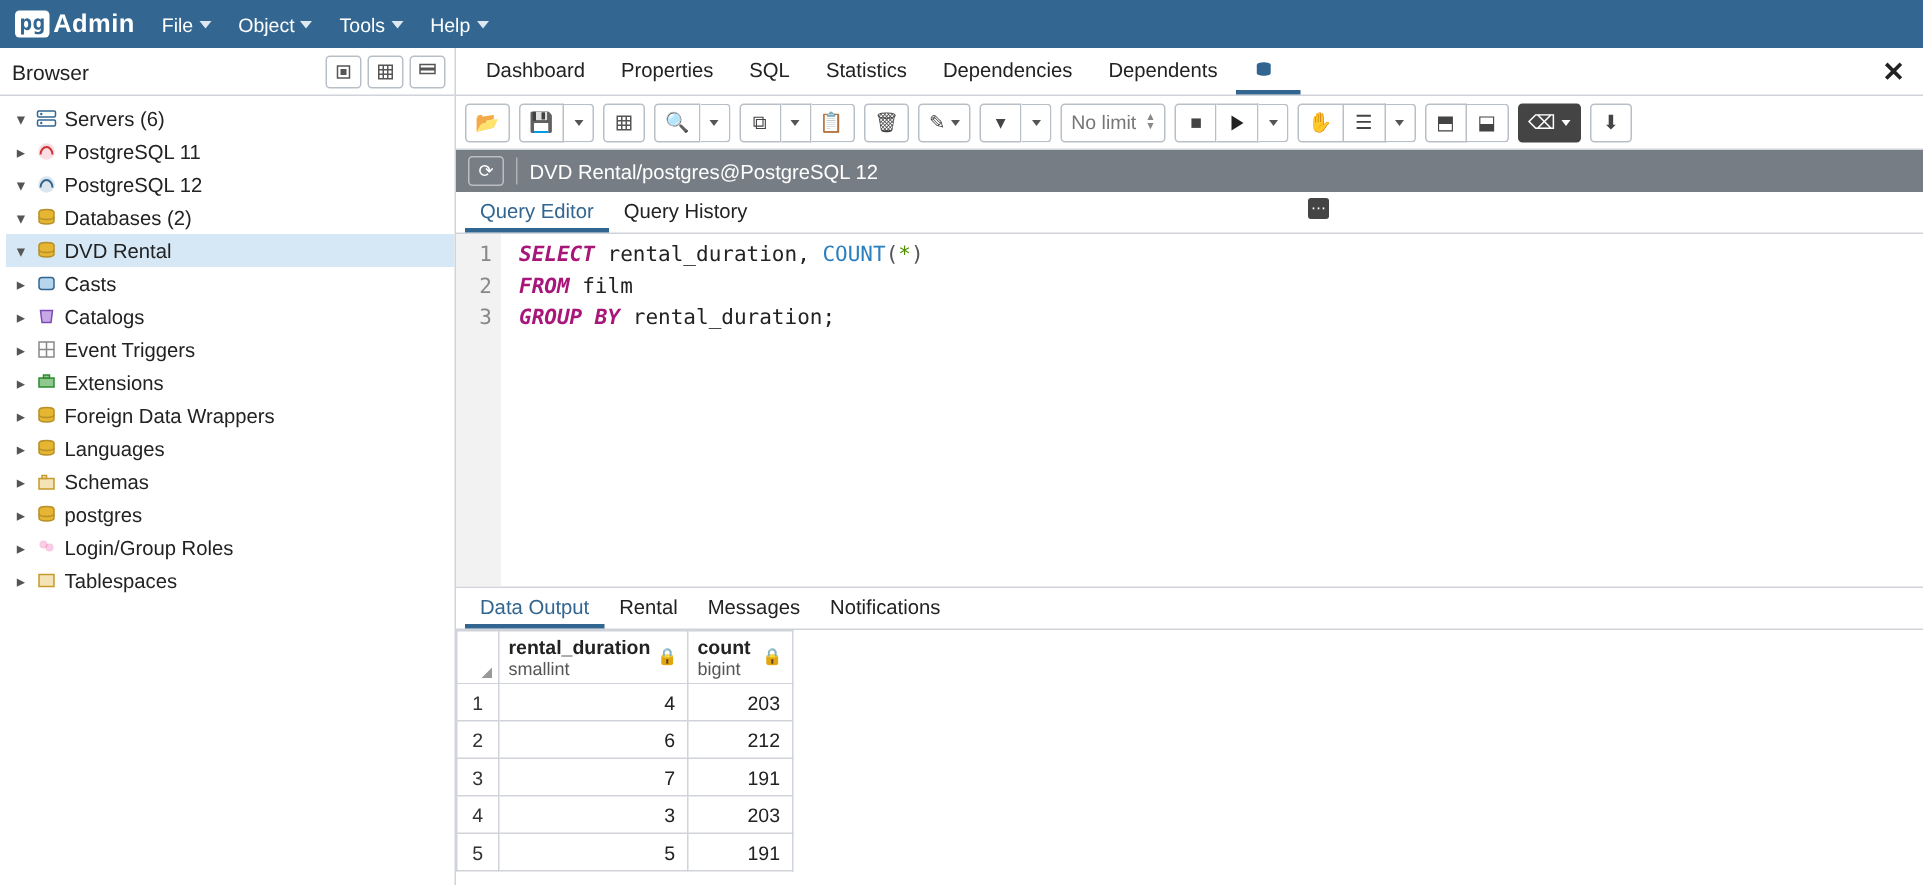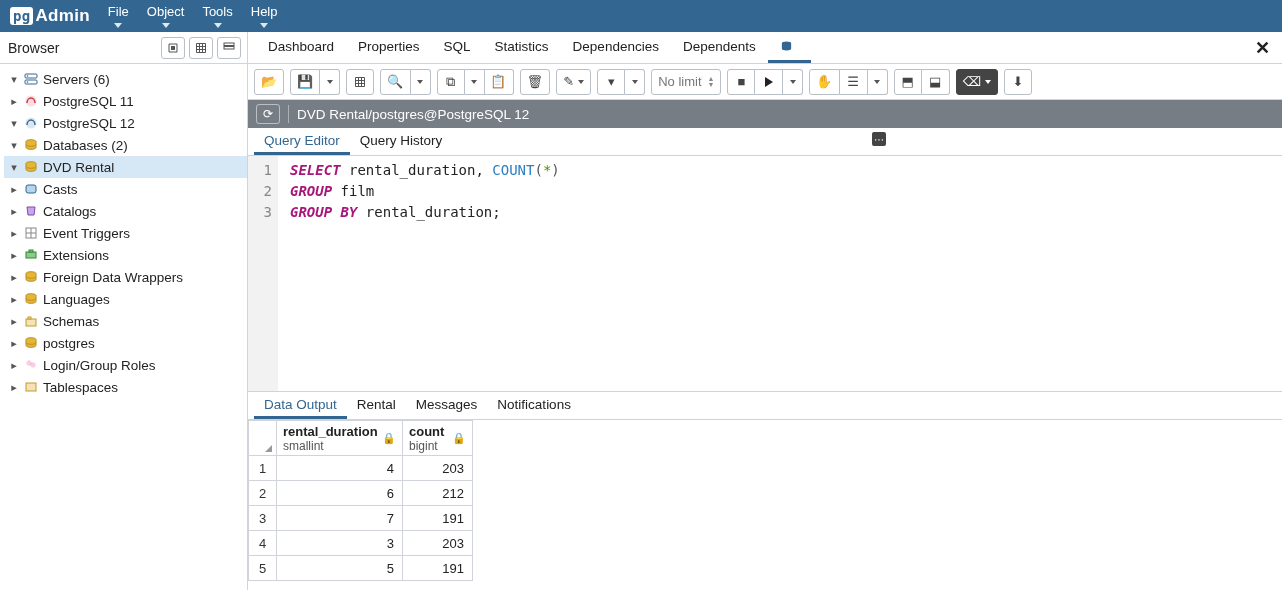--- a/index.html
+++ b/index.html
@@ -36,33 +36,33 @@
   .logo-badge {
     background: #fff;
     color: #336791;
     border-radius: 3px;
     padding: 1px 3px 1px 3px;
     font-weight: 900;
     font-size: 14px;
     margin-right: 2px;
     font-family: monospace;
   }
-  .menu-item { display: flex; align-items: center; gap: 4px; cursor: pointer; flex-direction: column; }
+  .menu-item { display: flex; align-items: center; gap: 4px; cursor: pointer; }
   .caret-down {
     width: 0; height: 0;
     border-left: 4px solid transparent;
     border-right: 4px solid transparent;
     border-top: 5px solid #fff;
     opacity: .85;
   }
 
   
   .main-row { flex: 1; display: flex; min-height: 0; }
   .sidebar {
-    width: 248px;
+    width: 304px;
     border-right: 1px solid #d0d4da;
     display: flex; flex-direction: column;
   }
   .sidebar-header {
     height: 32px;
     display: flex; align-items: center;
     padding: 0 6px 0 8px;
     border-bottom: 1px solid #d0d4da;
     justify-content: space-between;
   }
@@ -628,21 +628,21 @@
         </div>
       <div class="editor-badge">⋯</div>
     </div>
 
     <div class="editor-area">
       <div class="gutter" id="gutter">
           <div>1</div>
           <div>2</div>
           <div>3</div>
         </div>
-      <div class="code" id="code"><div><span class="kw">SELECT</span><span> rental_duration, </span><span class="fn">COUNT</span><span class="par">(</span><span class="op">*</span><span class="par">)</span></div><div><span class="kw">GROUP</span><span> film</span></div><div><span class="kw">GROUP BY</span><span> rental_duration;</span></div></div>
+      <div class="code" id="code"><div><span class="kw">SELECT</span><span> rental_duration, </span><span class="fn">COUNT</span><span class="par">(</span><span class="op">*</span><span class="par">)</span></div><div><span class="kw">FROM</span><span> film</span></div><div><span class="kw">GROUP BY</span><span> rental_duration;</span></div></div>
     </div>
 
     <div class="out-tabs">
       <div id="out-tabs-host" style="display:flex;">
           <div class="out-tab active">Data Output</div>
           <div class="out-tab">Rental</div>
           <div class="out-tab">Messages</div>
           <div class="out-tab">Notifications</div>
         </div>
     </div>

